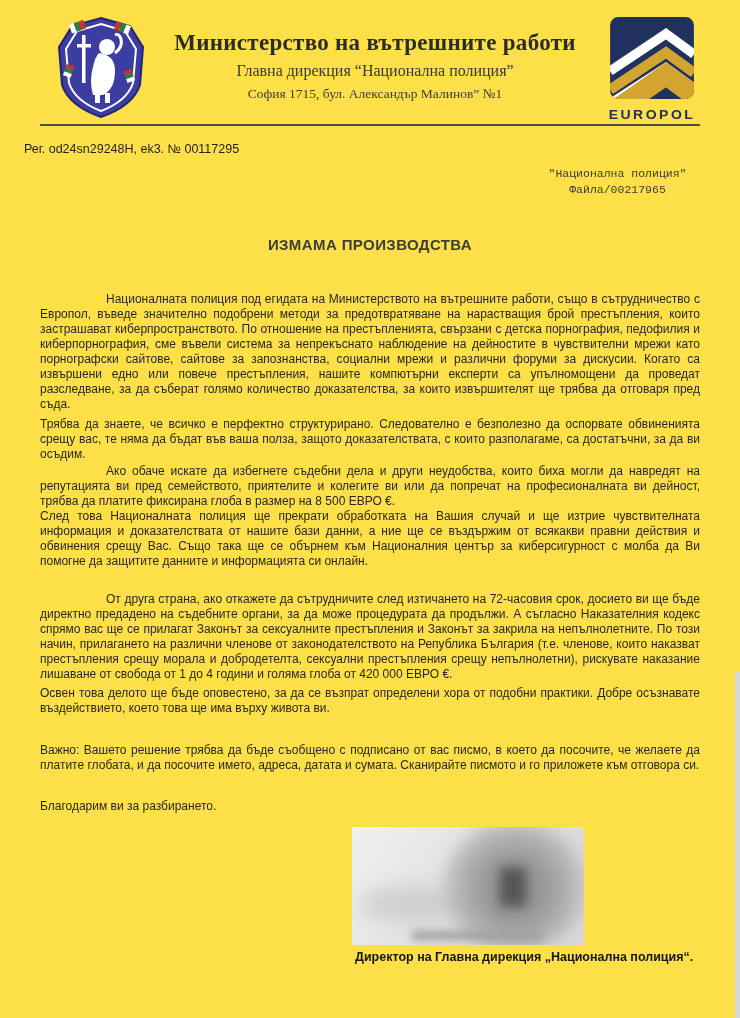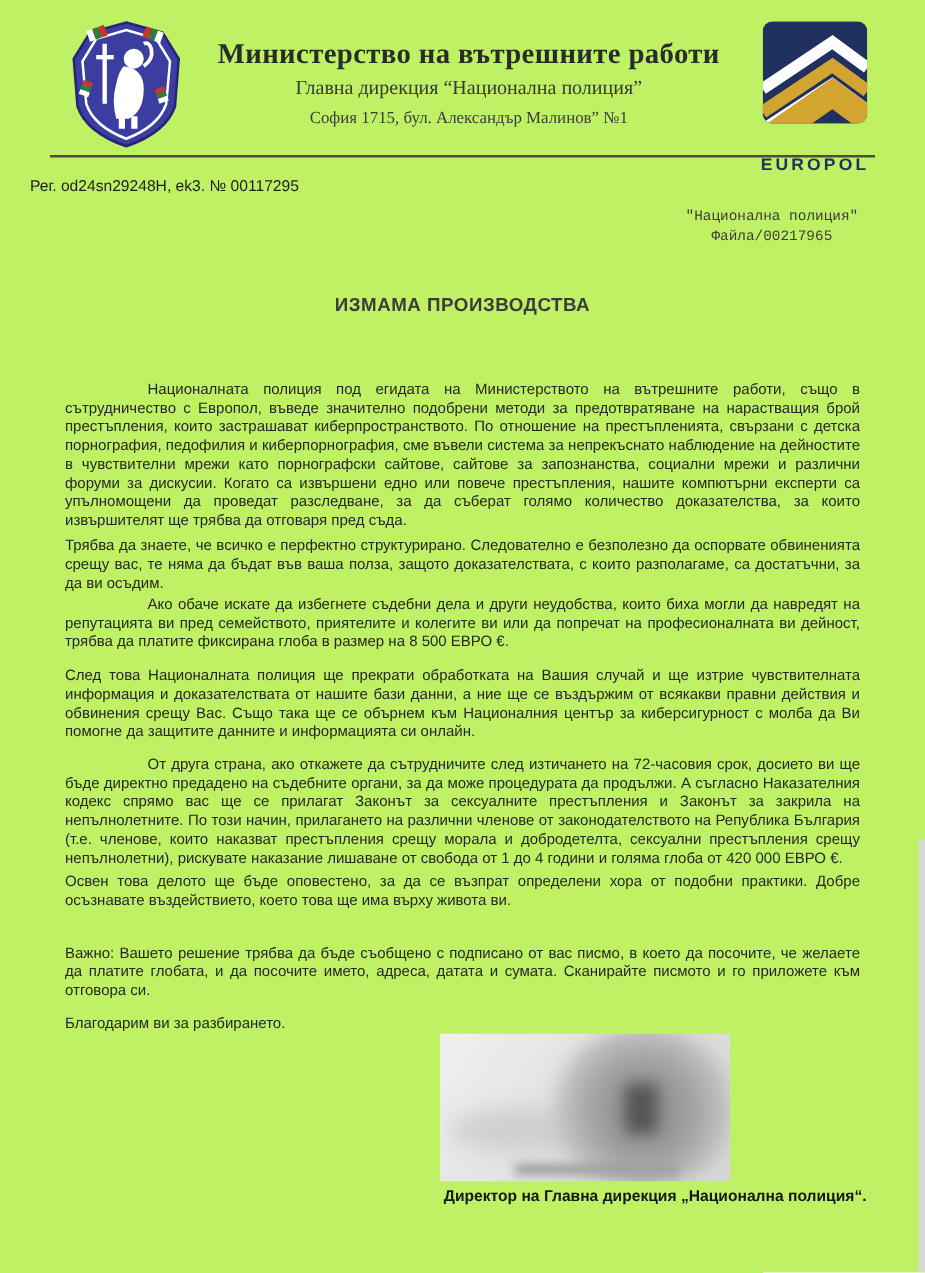--- a/index.html
+++ b/index.html
@@ -1,32 +1,32 @@
 <!DOCTYPE html>
 <html><head>
 <meta charset="utf-8">
 <style>
   html,body{margin:0;padding:0;background:#ffffff;}
   .page{
-    position:relative;width:740px;height:1018px;background:#bef264;
+    position:relative;width:740px;height:1018px;background:#fde047;
     font-family:"Liberation Sans",sans-serif;overflow:hidden;color:#262626;
   }
   
   .header-text{
     position:absolute;left:165px;top:30px;width:420px;text-align:center;
     font-family:"Liberation Serif",serif;color:#2f2f2f;
   }
   .ministry{font-size:23px;font-weight:700;letter-spacing:.3px;color:#2b2b2b;}
   .directorate{font-size:16px;margin-top:6px;color:#383838;}
   .address{font-size:13.5px;margin-top:6px;color:#3d3d3d;}
   .emblem{position:absolute;left:45px;top:13px;}
   .europol{position:absolute;left:603px;top:17px;width:98px;text-align:center;}
   .europol-label{
     font-size:14px;font-weight:700;color:#20305f;letter-spacing:2.5px;
-    margin-top:19px;transform:scaleY(.95);
+    margin-top:3px;transform:scaleY(.95);
   }
   
   .rule{position:absolute;left:40px;top:124px;width:660px;height:2px;background:#4a4a4a;}
   .reg-line{position:absolute;left:24px;top:142px;font-size:12.5px;color:#1f1f1f;}
   .file-ref{
     position:absolute;left:525px;top:166px;width:185px;text-align:center;
     font-family:"Liberation Mono","DejaVu Sans Mono",monospace;
     font-size:11.5px;line-height:16px;color:#3c3c3c;
   }
   
@@ -37,21 +37,21 @@
   }
   .subject{
     position:absolute;left:0;top:236px;width:740px;text-align:center;
     font-size:15px;font-weight:700;letter-spacing:.4px;color:#3c3c3c;
   }
   
   .para{
     position:absolute;left:40px;width:660px;text-align:justify;
     font-size:12px;line-height:15px;color:#272727;
   }
-  .para p{margin:12px;}
+  .para p{margin:0;}
   .para p.indent{text-indent:66px;}
   .pa1{top:292px;} .pa2{top:417px;} .pa3{top:464px;} .pa4{top:592px;}
   .pa5{top:686px;} .pa6{top:743px;} .pa7{top:799px;}
   
   .stamp{
     position:absolute;left:352px;top:827px;width:232px;height:118px;
     background:linear-gradient(125deg,#f0f0f0 0%,#e2e2e2 45%,#d7d7d7 100%);
     overflow:hidden;
   }
   .stamp .blob{

